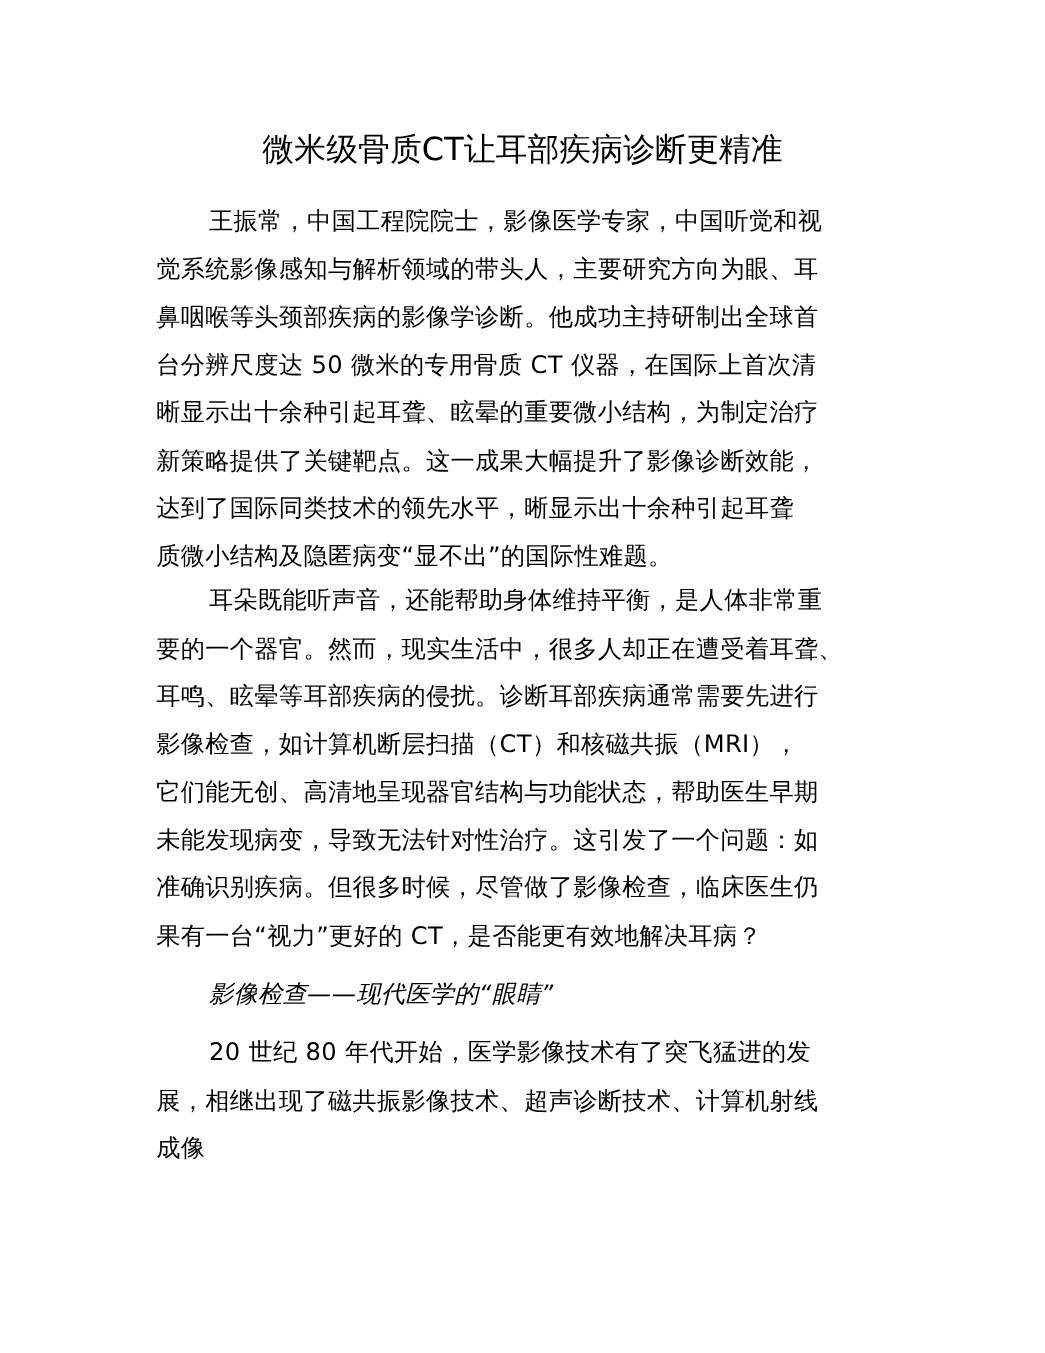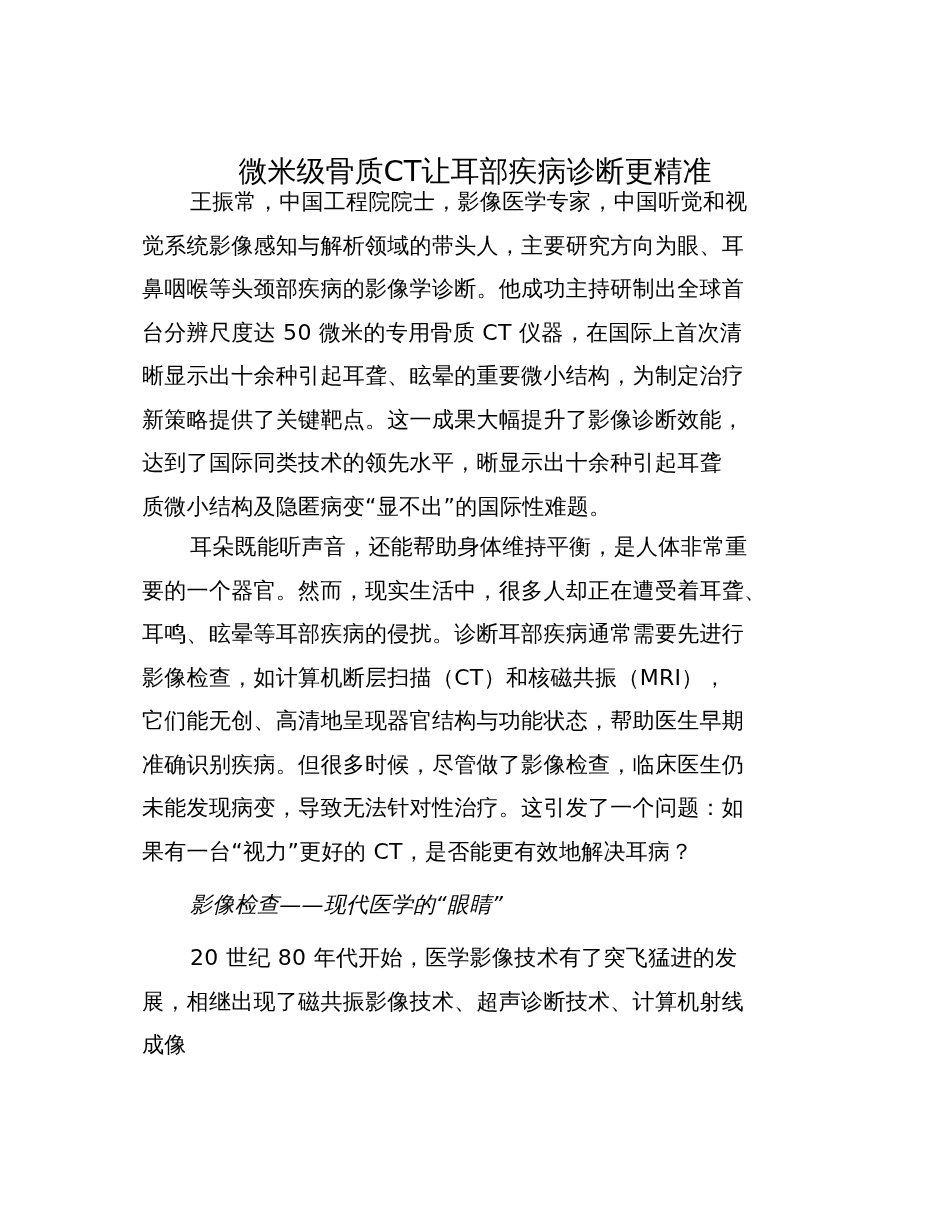--- a/index.html
+++ b/index.html
@@ -26,21 +26,20 @@
     .title {
       position: absolute;
       left: 0;
       top: 113px;
       width: 950px;
       text-align: center;
       font-size: 29px;
       line-height: 44px;
       white-space: nowrap;
       letter-spacing: 0px;
-      margin-top: 36px;
     }
     .para {
       position: absolute;
       left: 142px;
       width: 700px;
     }
     .line {
       display: block;
       height: 43.5px;
       line-height: 43.5px;
@@ -69,22 +68,22 @@
     <span class="line">达到了国际同类技术的领先水平，晰显示出十余种引起耳聋</span>
     <span class="line">质微小结构及隐匿病变“显不出”的国际性难题。</span>
   </div>
 
   <div class="para" style="top:525px;">
     <span class="line indent">耳朵既能听声音，还能帮助身体维持平衡，是人体非常重</span>
     <span class="line">要的一个器官。然而，现实生活中，很多人却正在遭受着耳聋、</span>
     <span class="line">耳鸣、眩晕等耳部疾病的侵扰。诊断耳部疾病通常需要先进行</span>
     <span class="line">影像检查，如计算机断层扫描（CT）和核磁共振（MRI），</span>
     <span class="line">它们能无创、高清地呈现器官结构与功能状态，帮助医生早期</span>
+    <span class="line">未能发现病变，导致无法针对性治疗。这引发了一个问题：如</span>
     <span class="line">准确识别疾病。但很多时候，尽管做了影像检查，临床医生仍</span>
-    <span class="line">未能发现病变，导致无法针对性治疗。这引发了一个问题：如</span>
     <span class="line">果有一台“视力”更好的 CT，是否能更有效地解决耳病？</span>
   </div>
 
   <div class="para" style="top:883px;font-style:italic;">
     <span class="line indent">影像检查——现代医学的“眼睛”</span>
   </div>
 
   <div class="para" style="top:936px;">
     <span class="line indent">20 世纪 80 年代开始，医学影像技术有了突飞猛进的发</span>
     <span class="line">展，相继出现了磁共振影像技术、超声诊断技术、计算机射线</span>

